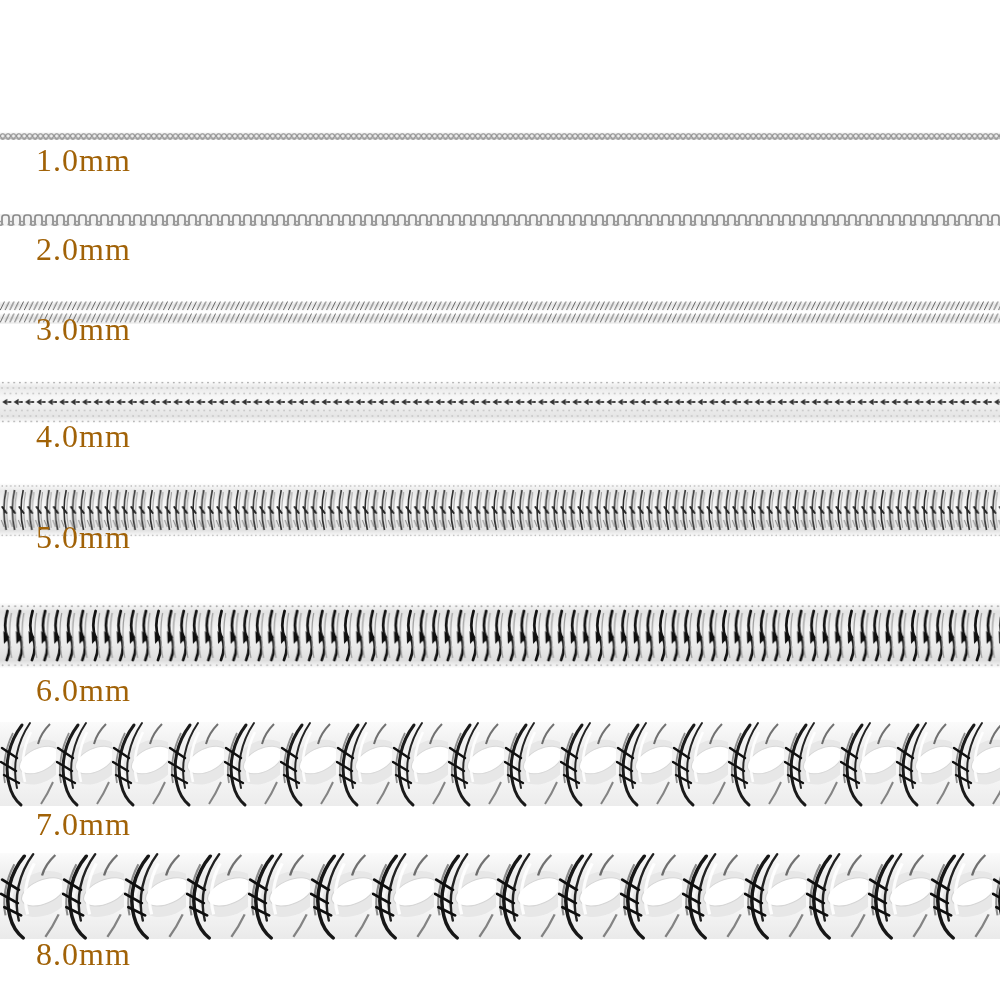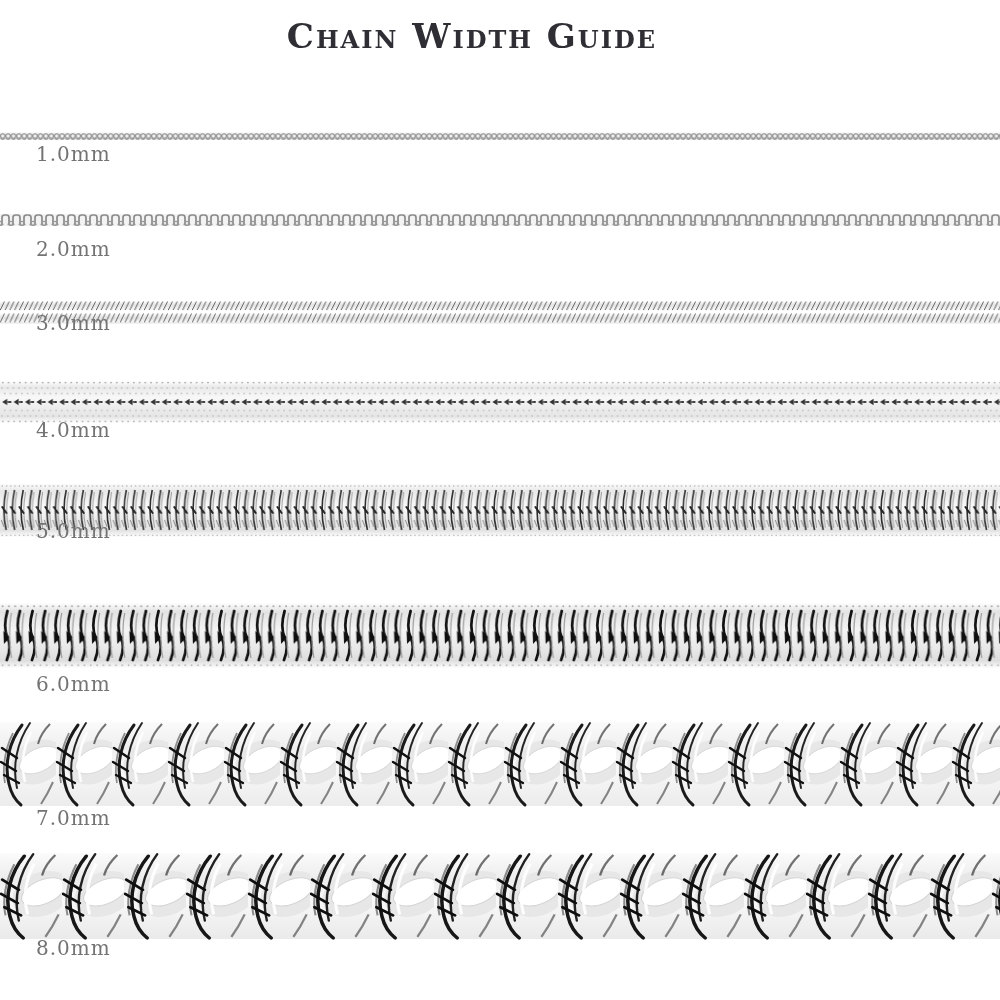--- a/index.html
+++ b/index.html
@@ -15,35 +15,34 @@
     text-align:center;
     font-variant:small-caps;
     font-size:34px;font-weight:600;letter-spacing:2px;
     color:#2e2e34;
   }
   .row{position:absolute;inset:0;margin:0;pointer-events:none;}
   .chain{position:absolute;left:0;width:1000px;}
   .chain svg{display:block;}
   .size{
     position:absolute;left:36px;margin:0;
-    font-size:20px;line-height:1.1;color:#737373;letter-spacing:1px;
+    font-size:32px;line-height:1.1;color:#a16207;letter-spacing:1px;font-family:Liberation Serif, serif;
   }
   
   .c1{top:129px}.c2{top:210px}.c3{top:296px}.c4{top:378px}
   .c5{top:480px}.c6{top:600px}.c7{top:720px}.c8{top:851px}
   
-  .l1{top:143px}.l2{top:238px}.l3{top:312px}.l4{top:419px}
+  .l1{top:143px}.l2{top:232px}.l3{top:312px}.l4{top:419px}
   .l5{top:520px}.l6{top:673px}.l7{top:807px}.l8{top:937px}
 </style>
 </head>
 <body>
 
 <div class="page">
 
-  <h1 class="title">Chain Width Guide</h1>
 
   <figure class="row">
     <div class="chain c1">
       <svg width="1000" height="14" viewBox="0 0 1000 14">
         <defs>
           <pattern id="p1" width="5.4" height="14" patternUnits="userSpaceOnUse">
             <rect x="0" y="3.6" width="5.4" height="7" fill="#efefef"></rect>
             <circle cx="2.7" cy="7" r="2.2" fill="none" stroke="#8d8d8d" stroke-width="1"></circle>
             <path d="M0.4,9.6 Q2.7,11.2 5,9.6" stroke="#6f6f6f" stroke-width="0.8" fill="none"></path>
           </pattern>

